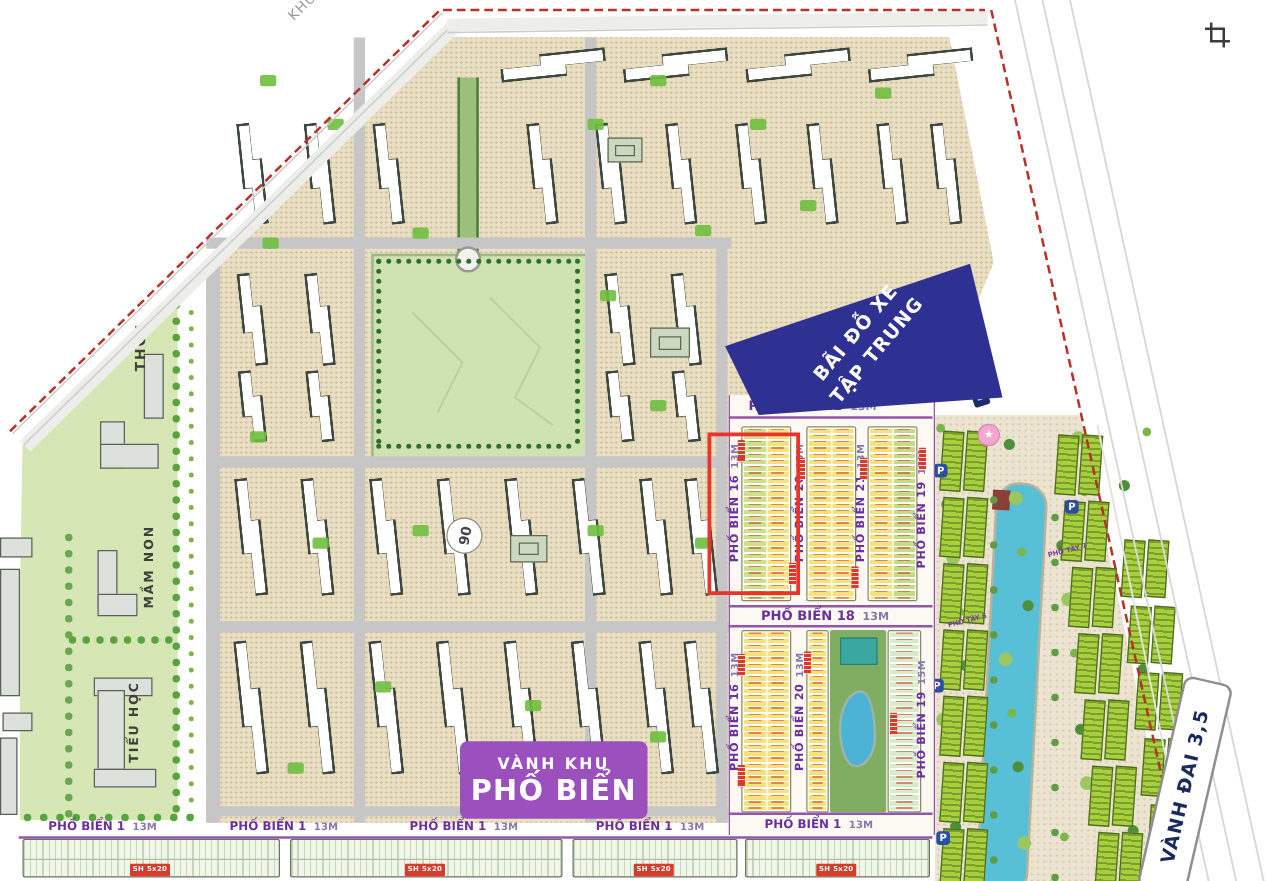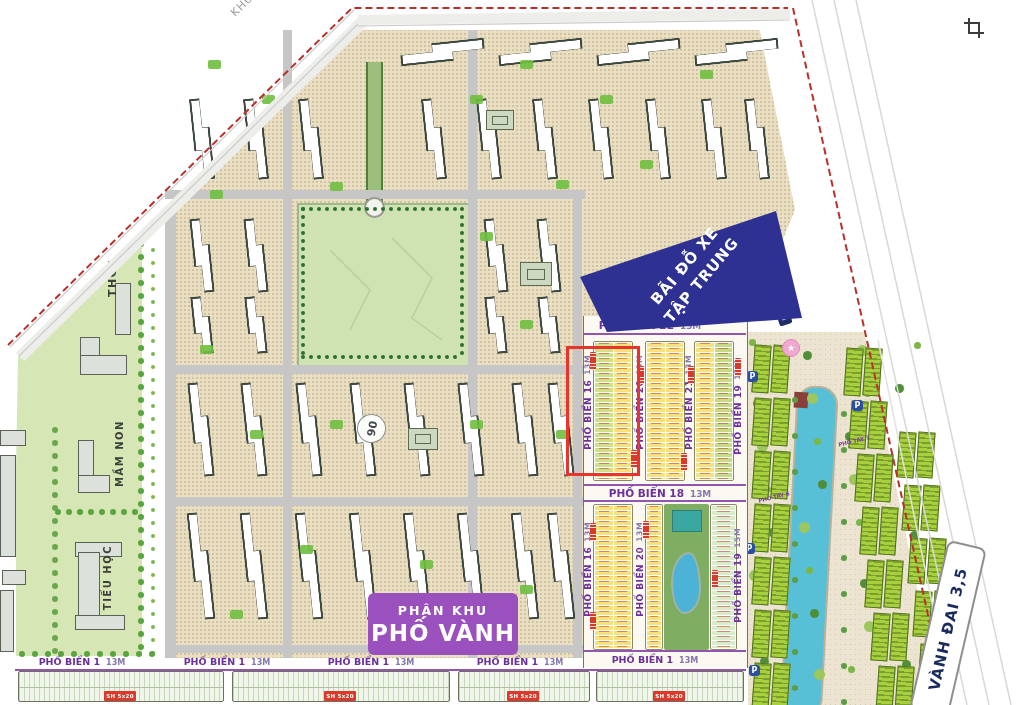--- a/index.html
+++ b/index.html
@@ -172,22 +172,22 @@
 
   <div class="abs banner"></div>
   <div class="abs banner-text">
     <span>BÃI ĐỖ XE</span>
     <span>TẬP TRUNG</span>
   </div>
 
   <div class="abs hl-rect"></div>
 
   <div class="abs zone">
-    <span class="l1">PHÂN KHU</span>
-    <span class="l2">PHỐ VÀNH</span>
+    <span class="l1">VÀNH KHU</span>
+    <span class="l2">PHỐ BIỂN</span>
   </div>
 
   <div class="abs ring">
     <span>VÀNH ĐAI 3,5</span>
   </div>
 
   <div class="abs corner-note">KHU D</div>
   <div class="abs crop-btn">
     <svg width="24" height="24" viewBox="0 0 24 24">
       <path d="M7 2 V17 H22 M2 7 H17 V22" fill="none" stroke="#3c3c3c" stroke-width="2"></path>

